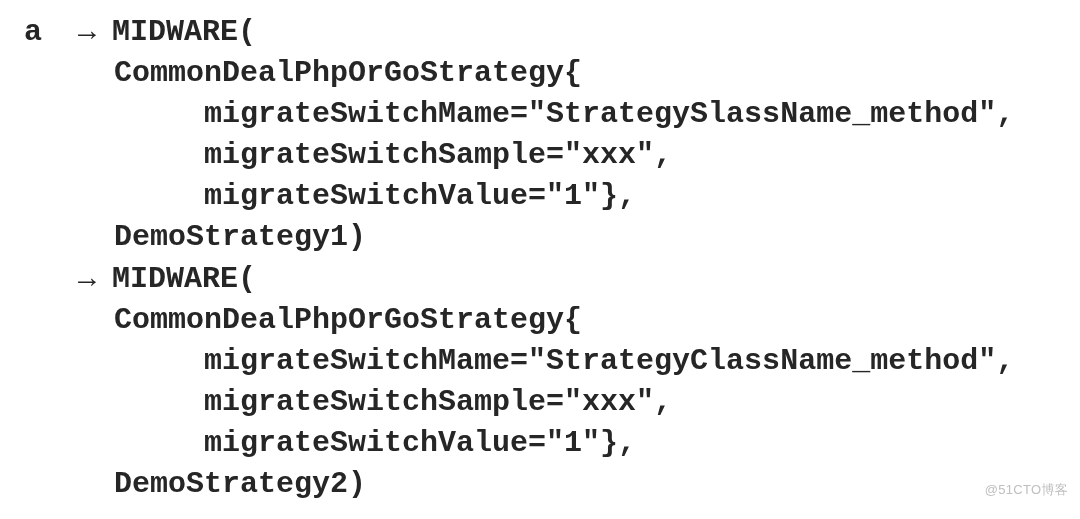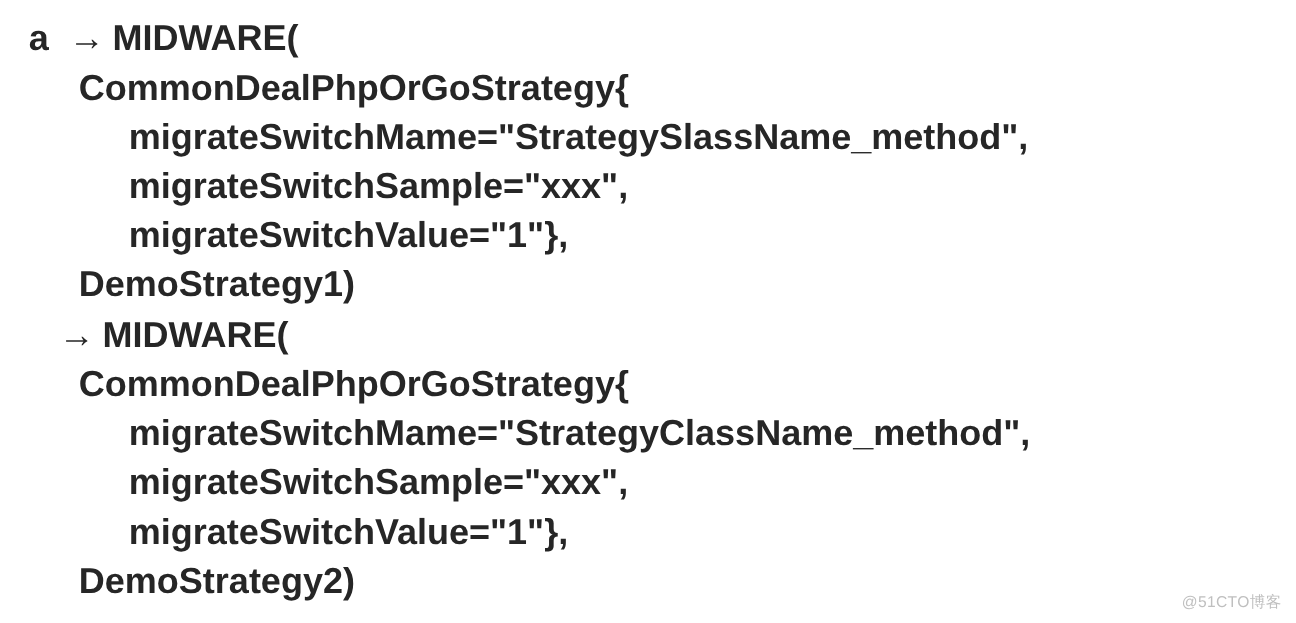--- a/index.html
+++ b/index.html
@@ -10,26 +10,26 @@
       font-family: "Segoe UI", "Helvetica Neue", Arial, "PingFang SC", "Microsoft YaHei", sans-serif;
       font-size: 30px;
       line-height: 1.37;
       color: #262626;
       font-weight: 600;
       position: relative;
       overflow: hidden;
     }
     pre.code {
       white-space: pre;
-      font-family: Liberation Sans, sans-serif;
+      font-family: Liberation Mono, monospace;
       padding: 12px 0 0 24px;
     }
     .watermark {
       position: absolute;
-      bottom: 8px;
+      bottom: 20px;
       right: 12px;
       font-size: 13px;
       font-weight: 400;
       color: #bfbfbf;
       letter-spacing: 0.3px;
       margin-left: 35px;
     }
     .arrow { letter-spacing: -2px; }
   </style>
 </head>

